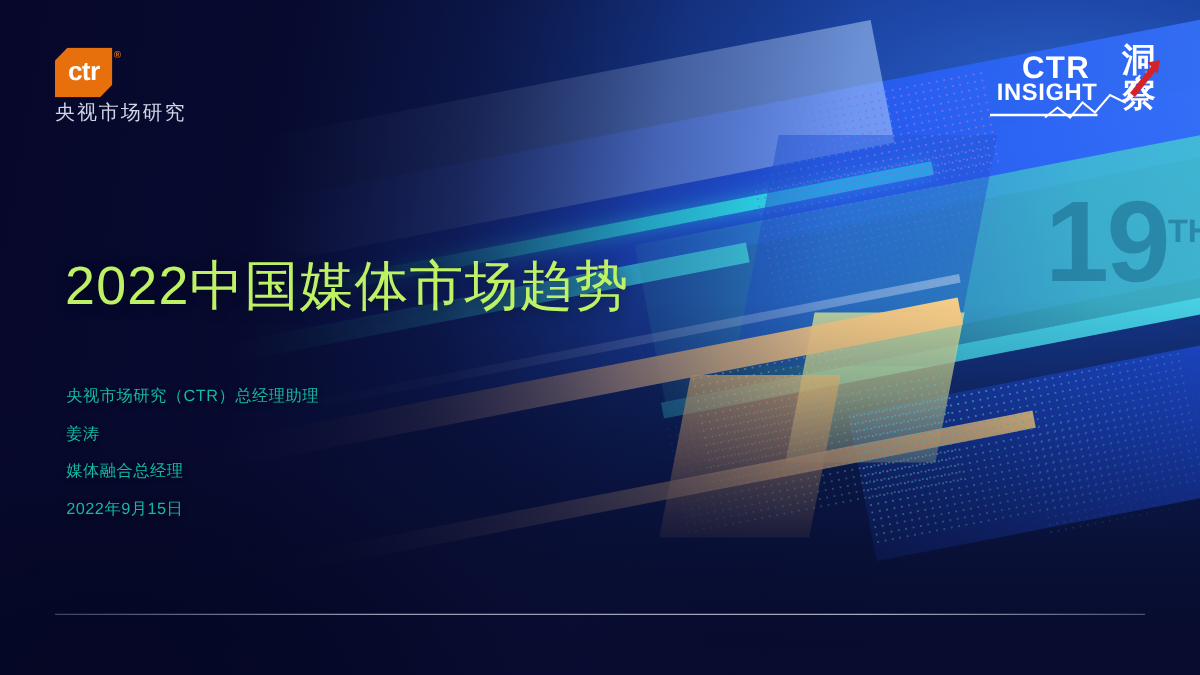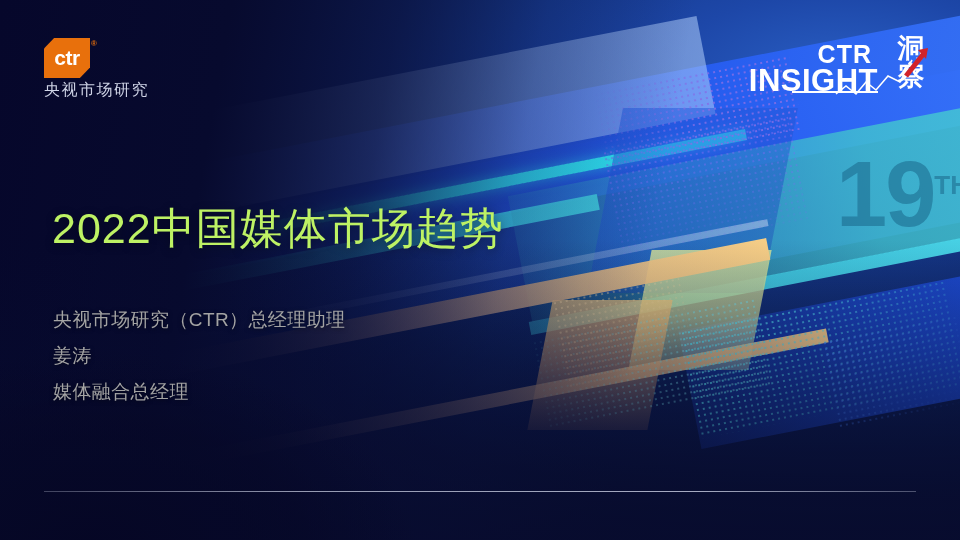--- a/index.html
+++ b/index.html
@@ -101,21 +101,21 @@
     position:absolute; right: 26px; top: 32px;
     width: 150px; height: 72px;
   }
   .ins-ctr {
     position:absolute; right: 62px; top: 10px;
     color:#fff; font-weight:700; font-size: 25px; letter-spacing: 1px;
     line-height:1;
   }
   .ins-insight {
     position:absolute; right: 56px; top: 33px;
-    color:#fff; font-weight:700; font-size: 31px; letter-spacing: 0.5px;
+    color:#fff; font-weight:700; font-size: 19px; letter-spacing: 0.5px;
     line-height:1;
   }
   .ins-cn {
     position:absolute; right: 6px; top: 2px;
     color:#fff; font-size: 27px; font-weight:700;
     line-height: 1.05;
     font-family: Liberation Sans, sans-serif;
     width: 34px; text-align:center;
   }
   .ins-underline {
@@ -128,22 +128,22 @@
     position:absolute; left: 52px; top: 200px;
     color:#bef264;
     font-size: 43px;
     font-weight: 400;
     letter-spacing: 1px;
     white-space: nowrap;
     text-shadow: 0 2px 10px rgba(0,0,0,0.40);
   }
   .subtitle { position:absolute; left: 53px; top: 310px; }
   .subtitle div {
-    color: #a3a3a3;
-    font-size: 19px;
+    color: #14b8a6;
+    font-size: 13px;
     line-height: 1;
     margin-bottom: 17px;
     letter-spacing: 0.4px;
     white-space:nowrap;
     text-shadow: 0 1px 4px rgba(0,0,0,0.5);
   }
 
   .rule {
     position:absolute; left: 44px; top: 491px;
     width: 872px; height: 1px;
@@ -236,17 +236,18 @@
       <path d="M134,18 L144,16 L142,27 Z" fill="#d2232a"></path>
     </svg>
   </div>
 
   <div class="title">2022中国媒体市场趋势</div>
 
   <div class="subtitle">
     <div>央视市场研究（CTR）总经理助理</div>
     <div>姜涛</div>
     <div>媒体融合总经理</div>
+    <div>2022年9月15日</div>
   </div>
 
   <div class="rule"></div>
 
 </div>
 
 </body></html>

